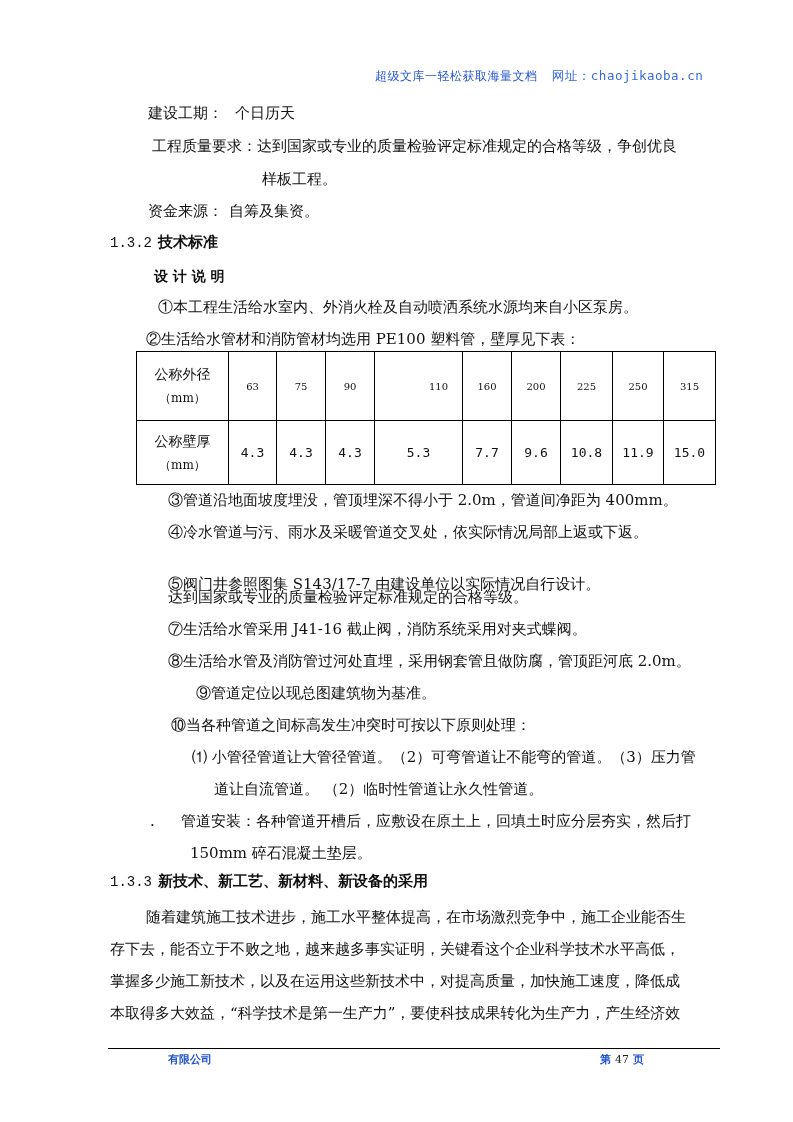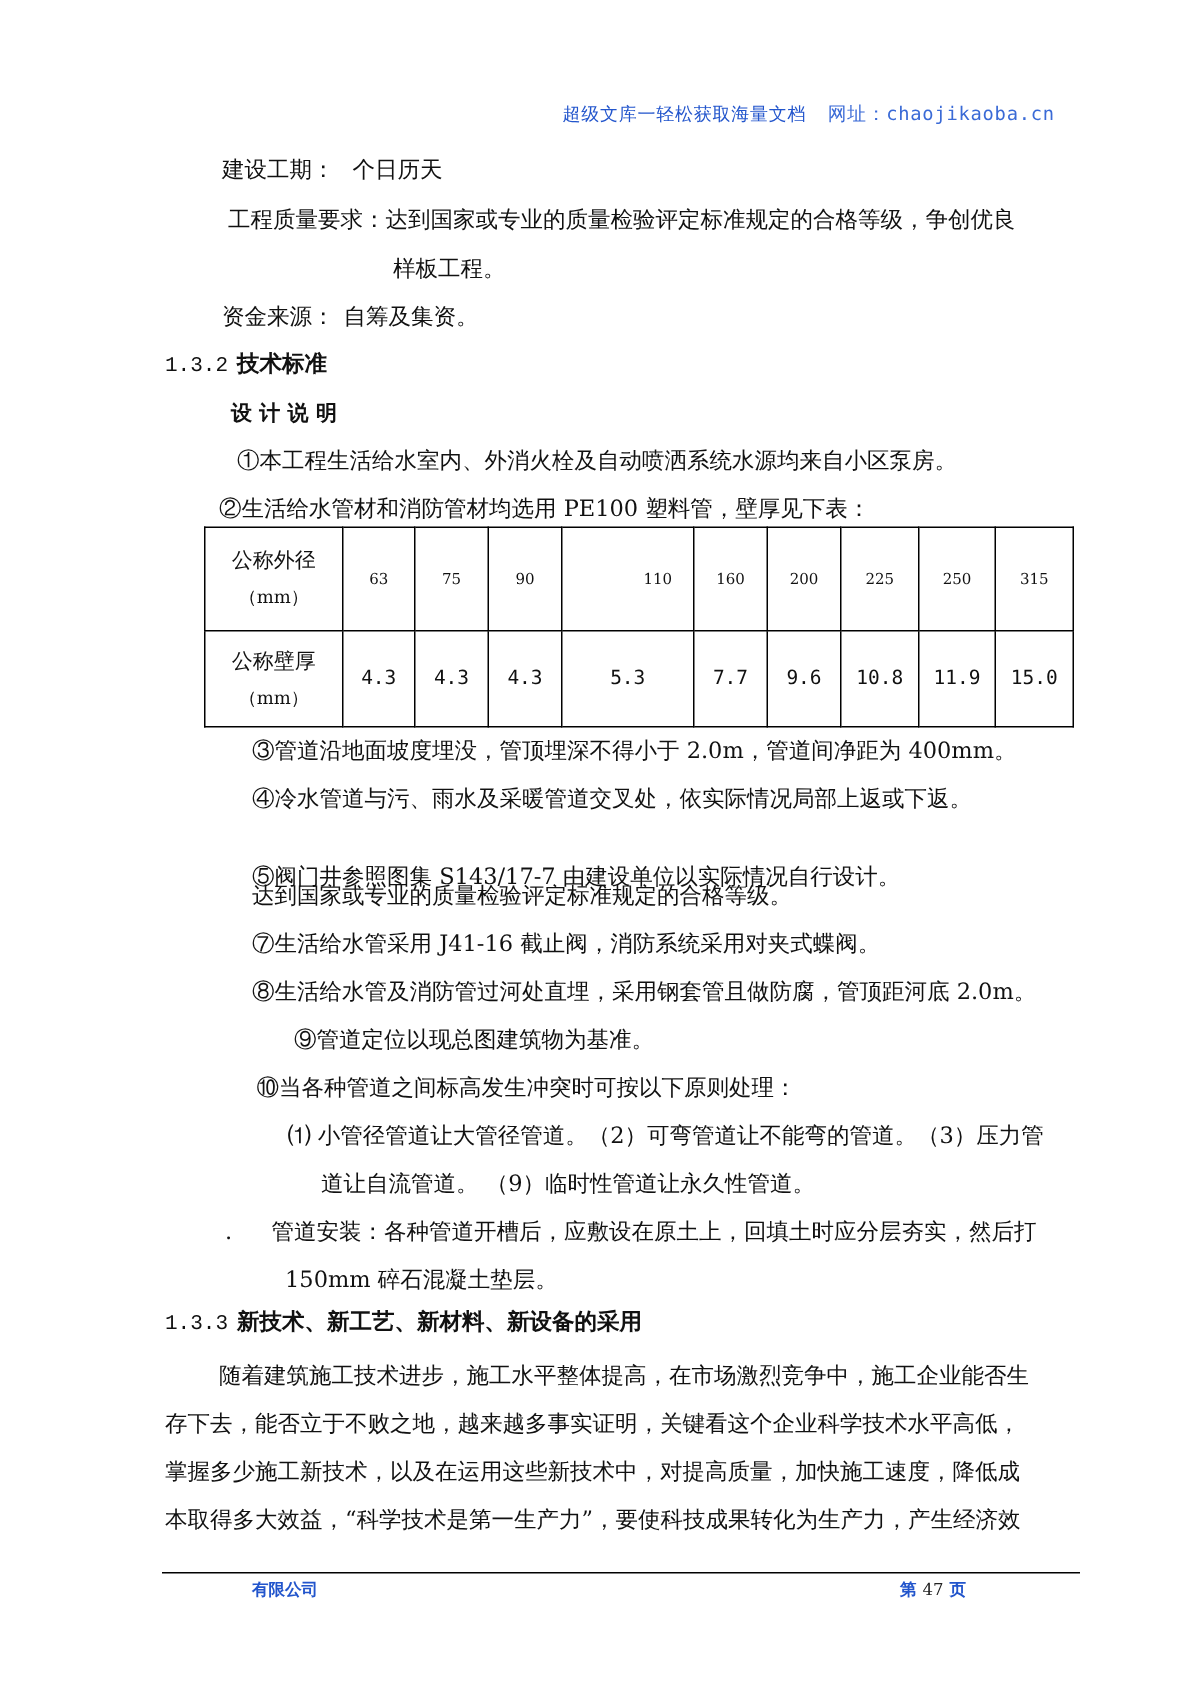--- a/index.html
+++ b/index.html
@@ -84,21 +84,21 @@
 
 <div class="abs txt" style="left:168px; top:490px;">③管道沿地面坡度埋没，管顶埋深不得小于 2.0m，管道间净距为 400mm。</div>
 <div class="abs txt" style="left:168px; top:522px;">④冷水管道与污、雨水及采暖管道交叉处，依实际情况局部上返或下返。</div>
 <div class="abs txt" style="left:168px; top:574px;">⑤阀门井参照图集 S143/17-7 由建设单位以实际情况自行设计。</div>
 <div class="abs txt" style="left:168px; top:587px;">达到国家或专业的质量检验评定标准规定的合格等级。</div>
 <div class="abs txt" style="left:168px; top:619px;">⑦生活给水管采用 J41-16 截止阀，消防系统采用对夹式蝶阀。</div>
 <div class="abs txt" style="left:168px; top:651px;">⑧生活给水管及消防管过河处直埋，采用钢套管且做防腐，管顶距河底 2.0m。</div>
 <div class="abs txt" style="left:184px; top:683px;margin-left:12px;">⑨管道定位以现总图建筑物为基准。</div>
 <div class="abs txt" style="left:171px; top:715px;">⑩当各种管道之间标高发生冲突时可按以下原则处理：</div>
 <div class="abs txt" style="left:192px; top:747px;">⑴ 小管径管道让大管径管道。（2）可弯管道让不能弯的管道。（3）压力管</div>
-<div class="abs txt" style="left:214px; top:779px;">道让自流管道。 （9）临时性管道让永久性管道。</div>
+<div class="abs txt" style="left:214px; top:779px;">道让自流管道。 （2）临时性管道让永久性管道。</div>
 <div class="abs txt" style="left:150px; top:811px;">.</div>
 <div class="abs txt" style="left:181px; top:811px;">管道安装：各种管道开槽后，应敷设在原土上，回填土时应分层夯实，然后打</div>
 <div class="abs txt" style="left:190px; top:843px;">150mm 碎石混凝土垫层。</div>
 
 <div class="abs h3" style="left:110px; top:872px;">
   <span class="num">1.3.3</span><span>新技术、新工艺、新材料、新设备的采用</span>
 </div>
 <div class="abs txt" style="left:146px; top:907px;">随着建筑施工技术进步，施工水平整体提高，在市场激烈竞争中，施工企业能否生</div>
 <div class="abs txt" style="left:110px; top:939px;">存下去，能否立于不败之地，越来越多事实证明，关键看这个企业科学技术水平高低，</div>
 <div class="abs txt" style="left:110px; top:971px;">掌握多少施工新技术，以及在运用这些新技术中，对提高质量，加快施工速度，降低成</div>

